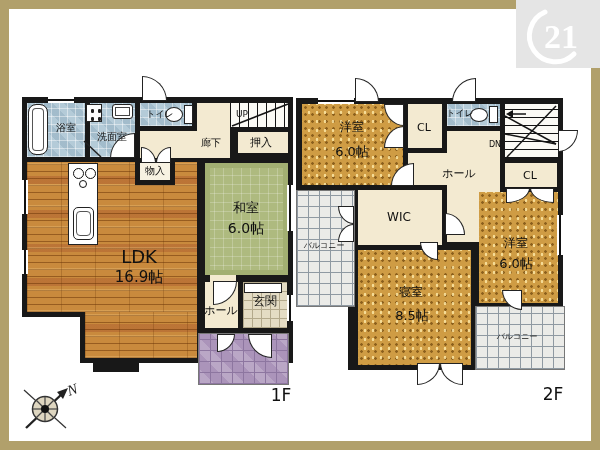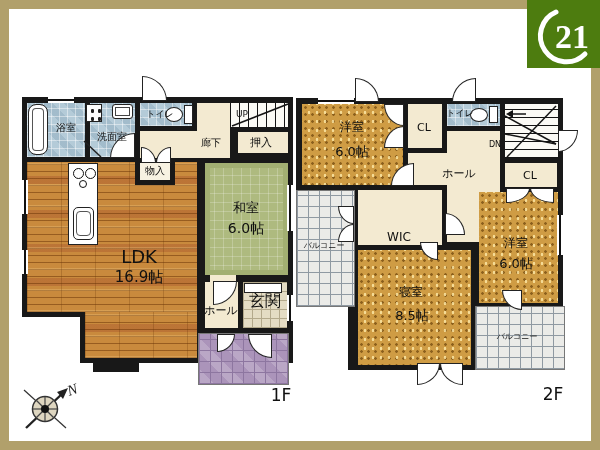--- a/index.html
+++ b/index.html
@@ -44,21 +44,21 @@
       #ebebe8; border:1px solid #777; z-index:12;}
   .stairsV{background:repeating-linear-gradient(90deg,#141414 0 1.5px,transparent 1.5px 9px),#fbfaf5;}
   .stairsH{background:repeating-linear-gradient(0deg,#141414 0 1.5px,transparent 1.5px 8px),#fbfaf5;}
   .fix{position:absolute;background:#ffffff;border:1.5px solid #222;z-index:15;box-sizing:border-box;}
   .door{position:absolute;background:#ffffff;border:1.5px solid #222;z-index:25;box-sizing:border-box;}
   .winV{position:absolute;z-index:26;background:linear-gradient(90deg,#fff 0 40%,#111 40% 60%,#fff 60% 100%);}
   .winH{position:absolute;z-index:26;background:linear-gradient(0deg,#fff 0 40%,#111 40% 60%,#fff 60% 100%);}
   .lbl{position:absolute;transform:translate(-50%,-50%);font-weight:normal;color:#101010;
        white-space:nowrap;z-index:30;line-height:1;}
   svg.overlay{position:absolute;left:0;top:0;z-index:28;pointer-events:none;}
-  #logo{position:absolute;right:0;top:0;width:73px;height:68px;background:#4d7c0f;z-index:45;}
+  #logo{position:absolute;right:0;top:0;width:84px;height:68px;background:#e5e5e5;z-index:45;}
 </style>
 </head>
 <body>
 
 <div id="canvas">
 
   <div class="back" style="left:22px;top:97px;width:271px;height:266px;"></div>
   <div class="cover" style="left:22px;top:317px;width:58px;height:46px;"></div>
   <div class="back" style="left:93px;top:363px;width:46px;height:9px;z-index:6;"></div>
 
@@ -176,31 +176,31 @@
   <div class="lbl" style="left:160px;top:114px;font-size:9px;">トイレ</div>
   <div class="lbl" style="left:242px;top:114px;font-size:9px;">UP</div>
   <div class="lbl" style="left:211px;top:143px;font-size:10px;">廊下</div>
   <div class="lbl" style="left:261px;top:142px;font-size:11px;">押入</div>
   <div class="lbl" style="left:155px;top:171px;font-size:10px;">物入</div>
   <div class="lbl" style="left:246px;top:207px;font-size:13px;">和室</div>
   <div class="lbl" style="left:246px;top:228px;font-size:14px;">6.0帖</div>
   <div class="lbl" style="left:139px;top:257px;font-size:18px;">LDK</div>
   <div class="lbl" style="left:139px;top:277px;font-size:15px;">16.9帖</div>
   <div class="lbl" style="left:221px;top:310px;font-size:11px;">ホール</div>
-  <div class="lbl" style="left:265px;top:301px;font-size:16px;">玄関</div>
+  <div class="lbl" style="left:265px;top:301px;font-size:12px;">玄関</div>
   <div class="lbl" style="left:281px;top:395px;font-size:17px;">1F</div>
 
   <div class="lbl" style="left:352px;top:127px;font-size:12px;">洋室</div>
   <div class="lbl" style="left:352px;top:151px;font-size:13px;">6.0帖</div>
   <div class="lbl" style="left:424px;top:127px;font-size:11px;">CL</div>
   <div class="lbl" style="left:460px;top:113px;font-size:9px;">トイレ</div>
   <div class="lbl" style="left:495px;top:145px;font-size:8px;">DN</div>
   <div class="lbl" style="left:459px;top:173px;font-size:11px;">ホール</div>
   <div class="lbl" style="left:530px;top:175px;font-size:11px;">CL</div>
-  <div class="lbl" style="left:399px;top:217px;font-size:12px;margin-top:20px;">WIC</div>
+  <div class="lbl" style="left:399px;top:217px;font-size:12px;">WIC</div>
   <div class="lbl" style="left:411px;top:292px;font-size:12px;">寝室</div>
   <div class="lbl" style="left:412px;top:315px;font-size:13px;">8.5帖</div>
   <div class="lbl" style="left:516px;top:243px;font-size:12px;">洋室</div>
   <div class="lbl" style="left:516px;top:263px;font-size:13px;">6.0帖</div>
   <div class="lbl" style="left:324px;top:246px;font-size:8px;">バルコニー</div>
   <div class="lbl" style="left:517px;top:337px;font-size:8px;">バルコニー</div>
   <div class="lbl" style="left:553px;top:394px;font-size:17px;">2F</div>
 
   <div class="frame" style="left:0;top:0;width:600px;height:9px;"></div>
   <div class="frame" style="left:0;top:441px;width:600px;height:9px;"></div>

